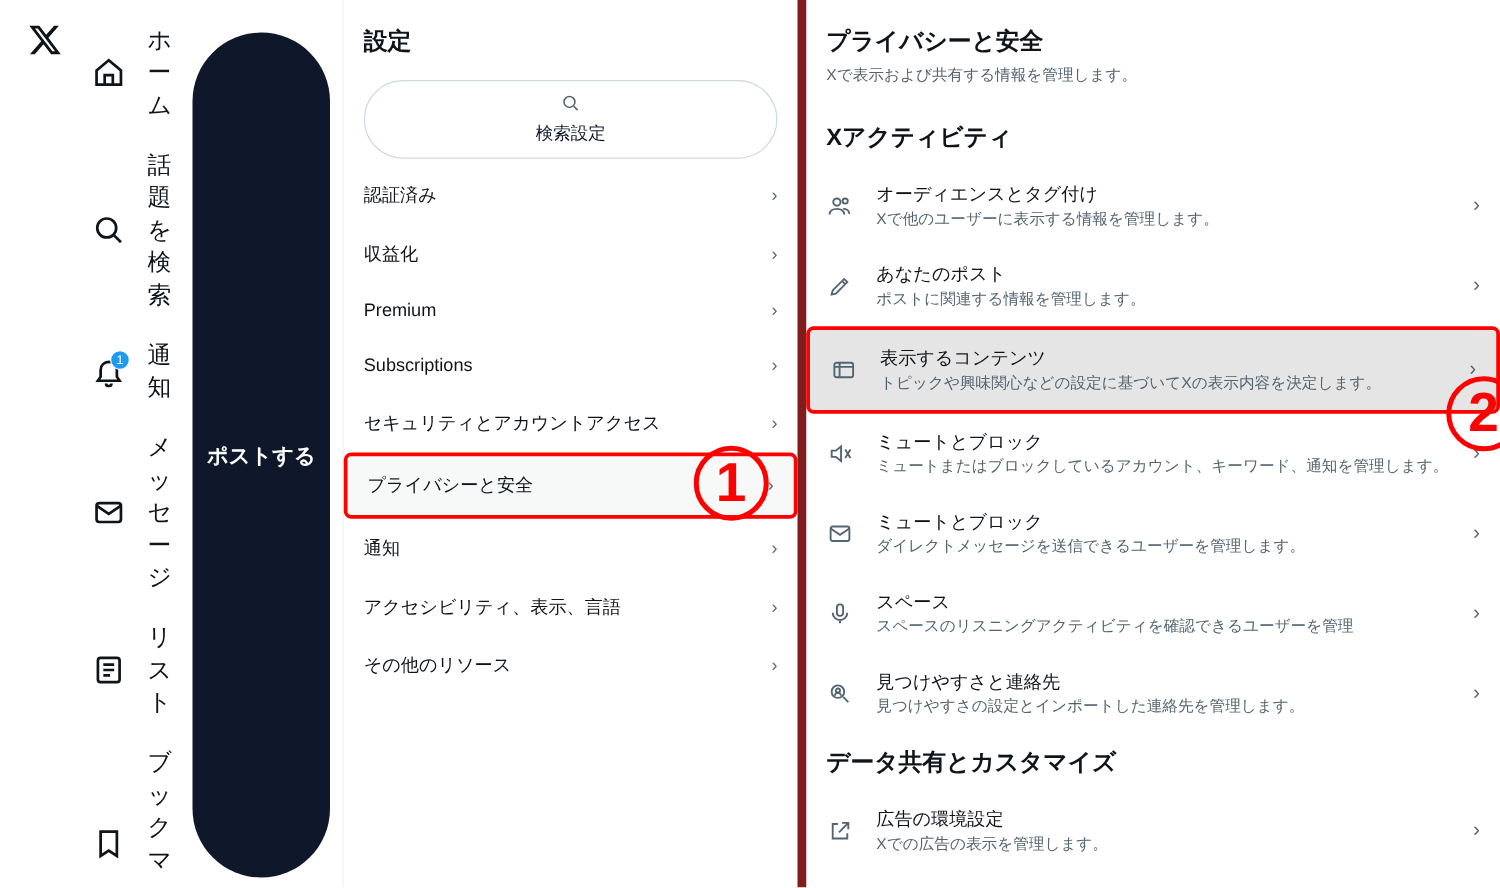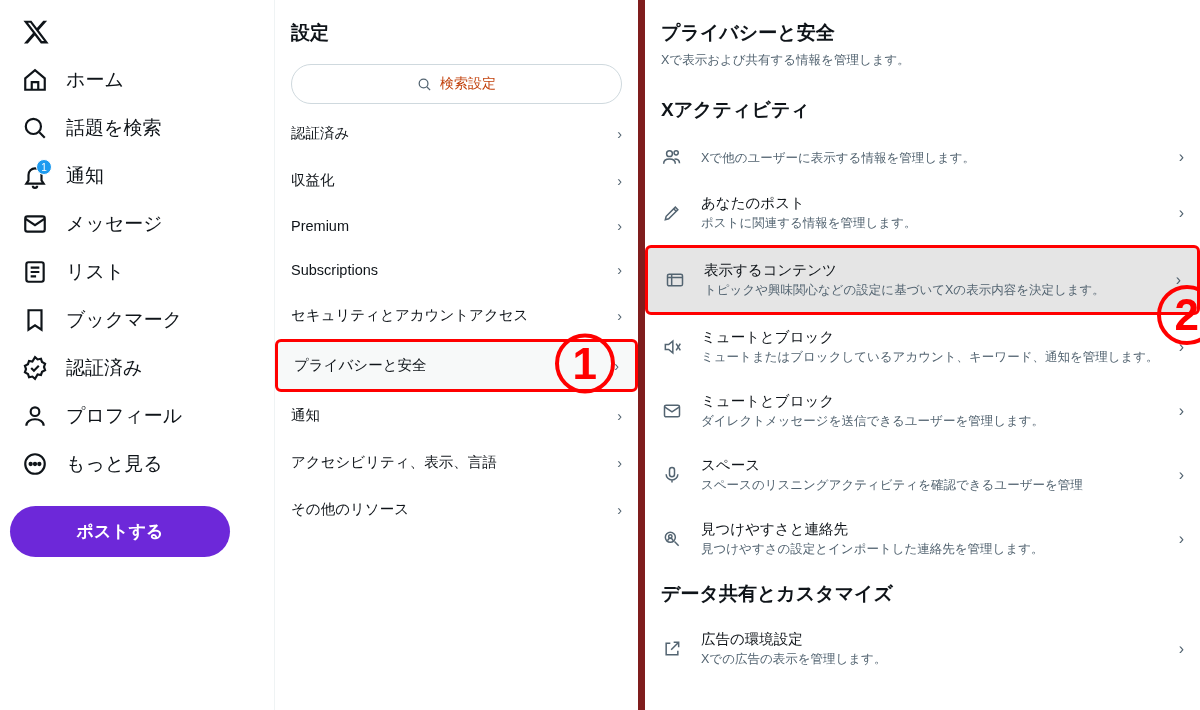--- a/index.html
+++ b/index.html
@@ -10,21 +10,21 @@
   width: 1200px;
   height: 710px;
   overflow: hidden;
   display: flex;
 }
 .col-nav {
   width: 275px;
   padding: 8px 10px;
   border-right: 1px solid #eff3f4;
   display: flex;
-  flex-direction: column;
+  flex-direction: row;
 }
 .logo {
   padding: 10px 12px;
 }
 .nav-list { list-style: none; }
 .nav-item {
   display: flex;
   align-items: center;
   padding: 11px 12px;
   border-radius: 9999px;
@@ -51,21 +51,21 @@
   min-width: 16px;
   height: 16px;
   border-radius: 8px;
   display: flex;
   align-items: center;
   justify-content: center;
   border: 1px solid #fff;
 }
 .post-btn {
   margin-top: 18px;
-  background: #6d28d9;
+  background: #0f172a;
   color: #fff;
   border: none;
   border-radius: 9999px;
   font-size: 17px;
   font-weight: 700;
   padding: 14px 0;
   width: 220px;
   cursor: pointer;
 }
 .col-settings {
@@ -79,23 +79,24 @@
   padding: 10px 16px 18px;
 }
 .search-box {
   margin: 0 16px 6px;
   border: 1px solid #cfd9de;
   border-radius: 9999px;
   padding: 10px 14px;
   display: flex;
   align-items: center;
   gap: 8px;
-  color: #c2410c;
+  color: #0f172a;
   font-size: 14px;
   justify-content: center;
+  flex-direction: column;
 }
 .settings-list { list-style: none; }
 .settings-item {
   display: flex;
   align-items: center;
   justify-content: space-between;
   padding: 14px 16px;
   font-size: 14.5px;
   color: #0f1419;
   cursor: pointer;
@@ -324,20 +325,21 @@
   <div class="detail-item">
     <span class="detail-icon">
         <svg width="20" height="20" viewBox="0 0 24 24" fill="none" stroke="#536471" stroke-width="1.8">
           <circle cx="9" cy="8" r="3.5"></circle>
           <path d="M2 20c0-3.5 3-5.5 7-5.5s7 2 7 5.5"></path>
           <circle cx="17" cy="7" r="2.5"></circle>
           <path d="M15 14.5c3 0 6 1.5 6 5"></path>
         </svg>
       </span>
     <div class="detail-body">
+        <div class="detail-title">オーディエンスとタグ付け</div>
         <div class="detail-desc">Xで他のユーザーに表示する情報を管理します。</div>
       </div>
     <span class="detail-chev">›</span>
   </div>
 
   <div class="detail-item">
     <span class="detail-icon">
         <svg width="20" height="20" viewBox="0 0 24 24" fill="none" stroke="#536471" stroke-width="1.8">
           <path d="M4 20l1-4L16 5l3 3L8 19z"></path>
           <path d="M14 7l3 3"></path>

